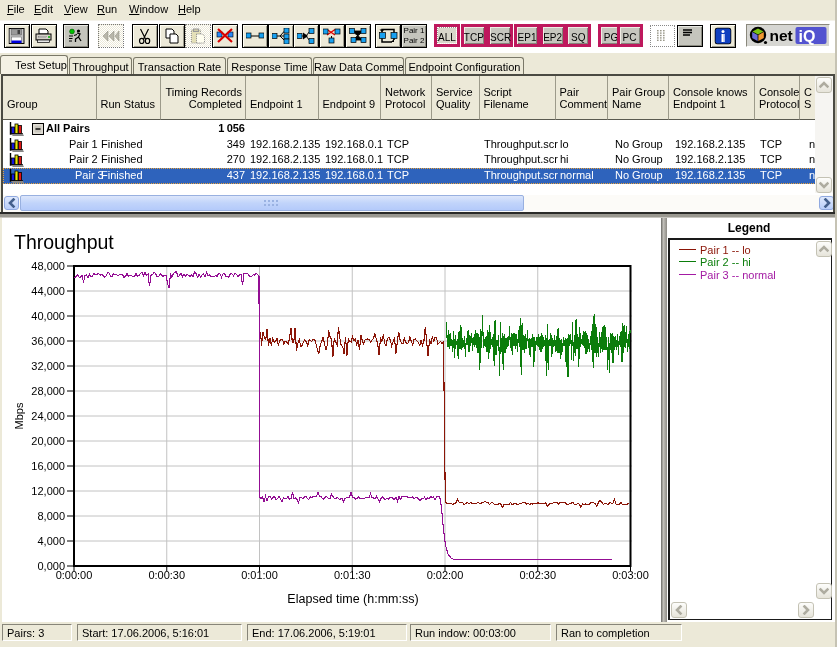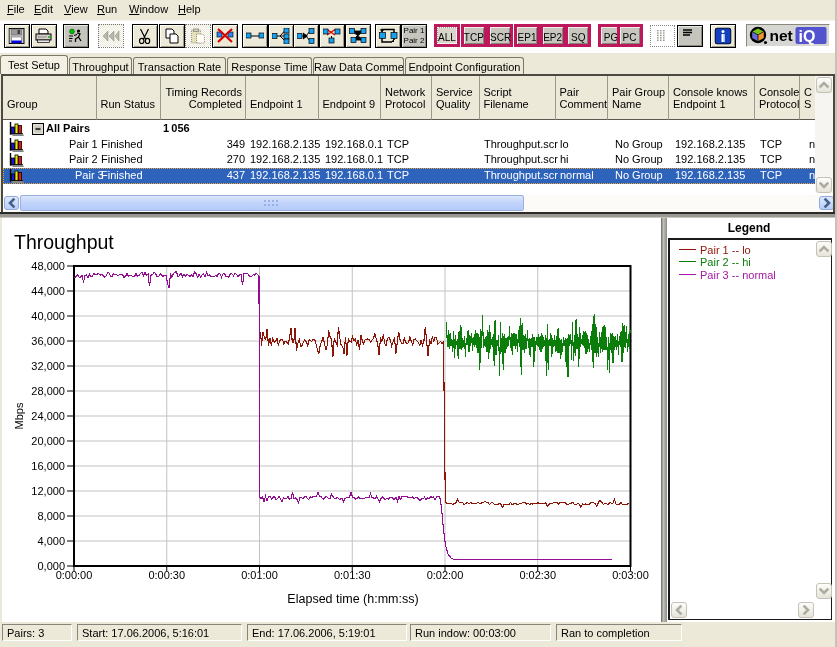--- a/index.html
+++ b/index.html
@@ -227,21 +227,21 @@
         <polygon points="16.8,6.9 11.4,9.9 11.4,15.9 16.8,12.9" fill="#f09830"></polygon>
         <circle cx="18.5" cy="17.5" r="1.6" fill="#000"></circle>
         <text x="22.5" y="16" font-family="Liberation Sans" font-size="15.5" font-weight="bold" fill="#000">net</text>
         <rect x="48.5" y="2" width="31" height="17" rx="2" fill="#5353d0"></rect>
         <text x="51.5" y="16.5" font-family="Liberation Sans" font-size="16" font-weight="bold" fill="#fff">iQ</text>
       </svg>
     </div>
 </div>
 
 <div class="abs" id="tabrow">
-  <div class="tab active" style="left:0px; width:68px;">Test Setup</div>
+  <div class="tab active" style="left:0px; width:68px;text-align:right;">Test Setup</div>
   <div class="tab" style="left:69px; width:63px;">Throughput</div>
   <div class="tab" style="left:133px; width:93px;">Transaction Rate</div>
   <div class="tab" style="left:227px; width:85px;">Response Time</div>
   <div class="tab" style="left:313px; width:91px;">Raw Data Comment</div>
   <div class="tab" style="left:405px; width:119px;">Endpoint Configuration</div>
 </div>
 
 <div class="abs" id="grid">
   <div class="hcell" style="left:0px; width:93.5px;">
       <div class="hlab">Group</div>
@@ -289,21 +289,21 @@
           <rect x="3.5" y="5" width="3" height="6.5" fill="#1414e0" stroke="#000" stroke-width="0.8"></rect>
           <rect x="7" y="2" width="3" height="9.5" fill="#e8e800" stroke="#000" stroke-width="0.8"></rect>
           <rect x="10.5" y="3.5" width="3" height="8" fill="#e01414" stroke="#000" stroke-width="0.8"></rect>
         </svg></span>
       <span class="cell" style="left:29px; top:2px;"><svg width="12" height="12" viewBox="0 0 12 12">
           <rect x="0.5" y="0.5" width="11" height="11" fill="#d8d5cc" stroke="#000"></rect>
           <rect x="2" y="2" width="8" height="8" fill="#c8c5bc" stroke="#f0eee6" stroke-width="0.7"></rect>
           <path d="M3.5 6 h5" stroke="#000" stroke-width="1.4"></path>
         </svg></span>
       <span class="cell" style="left:43px;">All Pairs</span>
-      <span class="cell" style="left:160px; width:82px; ">1 056</span>
+      <span class="cell" style="left:160px; width:82px; text-align:right;">1 056</span>
     </div>
   <div class="row" style="top:60.5px;">
       <span class="cell" style="left:5px; top:1px;"><svg width="17" height="14" viewBox="0 0 17 14">
           <path d="M2.5 0 L2.5 12 L15 12" stroke="#000" stroke-width="1.4" fill="none"></path>
           <path d="M2.5 12 L5 14 L16 14 L15 12" fill="#888"></path>
           <rect x="3.5" y="5" width="3" height="6.5" fill="#1414e0" stroke="#000" stroke-width="0.8"></rect>
           <rect x="7" y="2" width="3" height="9.5" fill="#e8e800" stroke="#000" stroke-width="0.8"></rect>
           <rect x="10.5" y="3.5" width="3" height="8" fill="#e01414" stroke="#000" stroke-width="0.8"></rect>
         </svg></span>
       <span class="cell" style="left:66px;">Pair 1</span>

